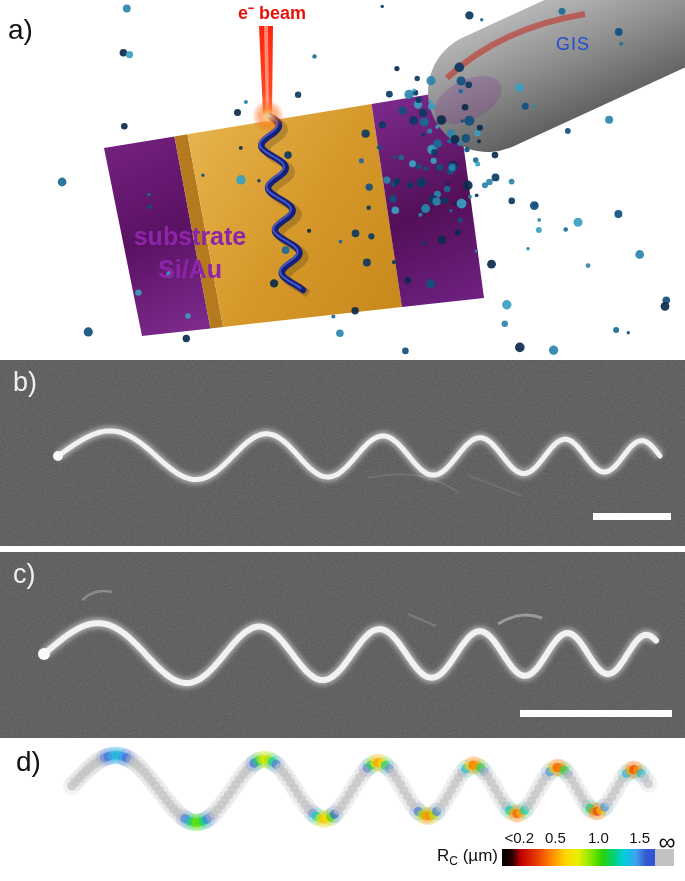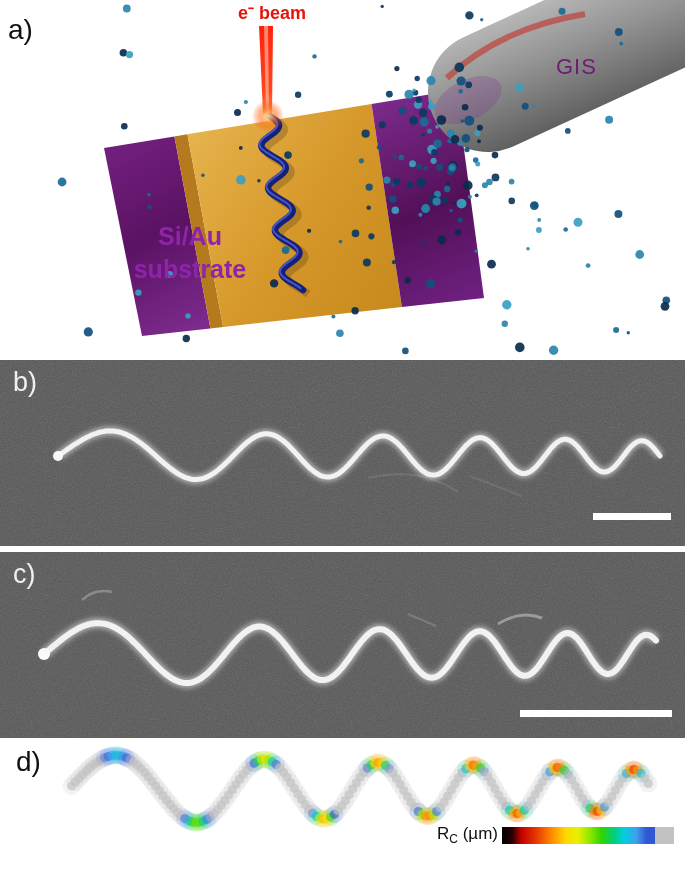--- a/index.html
+++ b/index.html
@@ -4,22 +4,22 @@
 <style>
   html,body{margin:0;padding:0;background:#fff;}
   .fig{position:relative;width:685px;height:881px;background:#ffffff;
        font-family:"Liberation Sans",sans-serif;overflow:hidden;}
   svg.abs{position:absolute;left:0;display:block;}
   .plbl{position:absolute;font-size:27px;color:#111;}
   .plbl.w{color:#f0f0f0;}
   .plbl.big{font-size:28px;}
   .ebeam{position:absolute;left:152px;top:0;width:240px;text-align:center;
          font-size:18px;font-weight:700;}
-  .gis{position:absolute;left:556px;top:34px;font-size:22px;color:#701a75;
-       font-weight:500;letter-spacing:1px;margin-top:20px;}
+  .gis{position:absolute;left:556px;top:34px;font-size:18px;color:#1d4ed8;
+       font-weight:500;letter-spacing:1px;}
   .subl{position:absolute;left:100px;top:220px;width:180px;text-align:center;
         font-size:25px;font-weight:600;line-height:1.3;}
   .legend{position:absolute;left:420px;top:824px;width:258px;}
   .ticks{position:relative;height:22px;margin-left:82px;width:172px;
          font-size:15px;color:#111;}
   .ticks span{position:absolute;bottom:0;transform:translateX(-50%);white-space:nowrap;}
   .ticks .inf{font-size:24px;line-height:14px;bottom:-3px;}
   .legrow{display:flex;align-items:center;}
   .rcl{width:78px;text-align:right;padding-right:4px;font-size:17px;color:#111;}
   .rcl sub{font-size:12px;}
@@ -245,22 +245,22 @@
         <circle cx="481.7" cy="19.8" r="1.7" fill="#1b6a96" opacity="0.92"></circle>
         <circle cx="616.1" cy="329.9" r="3.0" fill="#1b6a96" opacity="0.92"></circle>
         <circle cx="639.7" cy="254.5" r="4.4" fill="#2b86ad" opacity="0.92"></circle>
       </g>
   </svg>
 
   <div class="plbl big" style="left:8px;top:14px">a)</div>
   <div class="ebeam" style="color: rgb(232, 20, 12);">e⁻ beam</div>
   <div class="gis">GIS</div>
   <div class="subl" style="color: rgb(142, 36, 170);">
+    <div>substrate</div>
     <div>Si/Au</div>
-    <div>substrate</div>
   </div>
 
   <svg class="abs" style="top:360px" width="685" height="186" viewBox="0 0 685 186">
     <defs>
       <filter id="nzB" x="0" y="0" width="100%" height="100%">
         <feTurbulence type="fractalNoise" baseFrequency="0.8" numOctaves="2" seed="11" stitchTiles="stitch"></feTurbulence>
         <feColorMatrix type="saturate" values="0"></feColorMatrix>
         <feComponentTransfer>
             <feFuncA type="linear" slope="0.55" intercept="0"></feFuncA>
           </feComponentTransfer>
@@ -625,19 +625,26 @@
         <circle cx="633.8" cy="29.5" r="4.6" fill="rgb(230,51,0)" opacity="0.65"></circle>
         <circle cx="637.4" cy="30.5" r="4.6" fill="rgb(255,157,0)" opacity="0.65"></circle>
         <circle cx="641.0" cy="33.4" r="4.6" fill="rgb(21,192,216)" opacity="0.65"></circle>
         <circle cx="644.7" cy="37.9" r="4.6" fill="#c2c2c2" opacity="0.65"></circle>
         <circle cx="648.4" cy="43.7" r="4.6" fill="#c2c2c2" opacity="0.65"></circle>
       </g>
   </svg>
   <div class="plbl big" style="left:16px;top:746px">d)</div>
 
   <div class="legend">
+    <div class="ticks" id="ticks">
+        <span style="left: 10%;">&lt;0.2</span>
+        <span style="left: 31%;">0.5</span>
+        <span style="left: 56%;">1.0</span>
+        <span style="left: 80%;">1.5</span>
+        <span class="inf" style="left: 96%;">∞</span>
+      </div>
     <div class="legrow">
       <div class="rcl"><span>R</span><sub>C</sub><span> (µm)</span></div>
       <div class="bar" id="bar" style="background: linear-gradient(to right, rgb(0, 0, 0) 0%, rgb(42, 0, 0) 6%, rgb(192, 0, 0) 11%, rgb(232, 56, 0) 20%, rgb(255, 140, 0) 29%, rgb(255, 216, 0) 37%, rgb(232, 240, 0) 44%, rgb(144, 232, 0) 51%, rgb(46, 212, 0) 58%, rgb(0, 208, 122) 65%, rgb(0, 207, 224) 71%, rgb(65, 160, 234) 78%, rgb(49, 87, 212) 84%, rgb(49, 87, 212) 89%, rgb(194, 194, 194) 89%, rgb(194, 194, 194) 100%);"></div>
     </div>
   </div>
 
 </div>
 
 </body></html>

